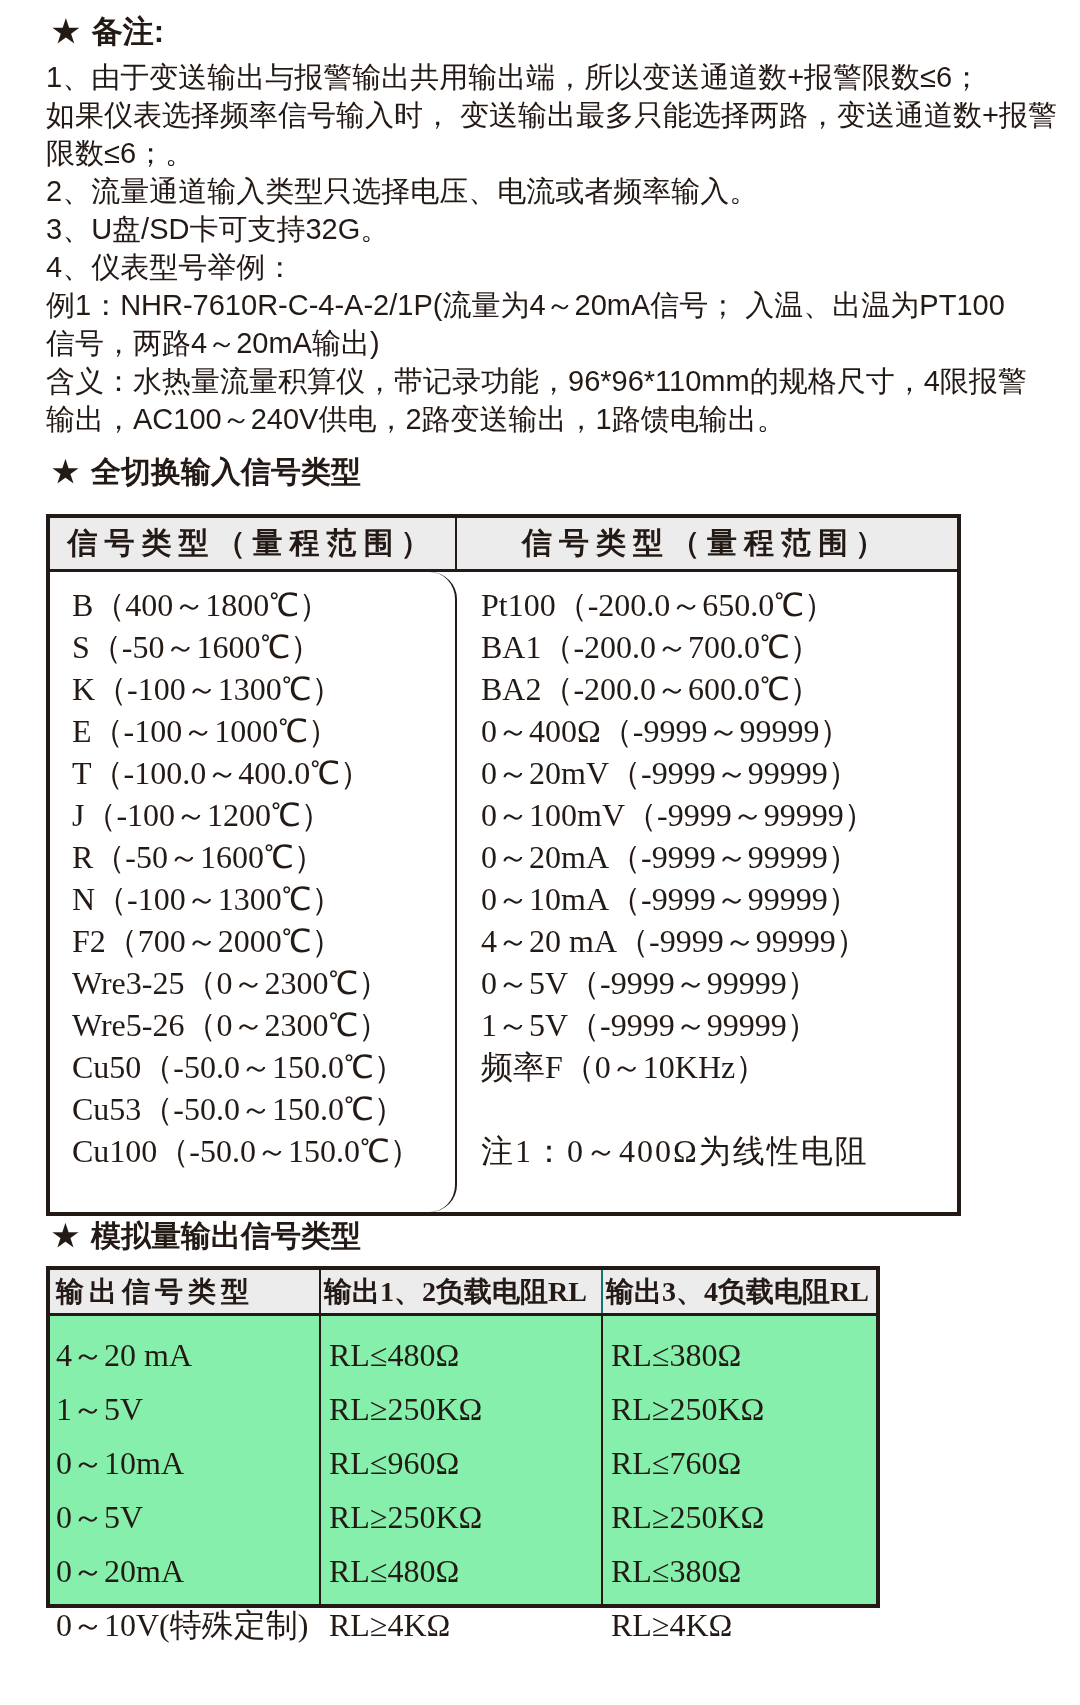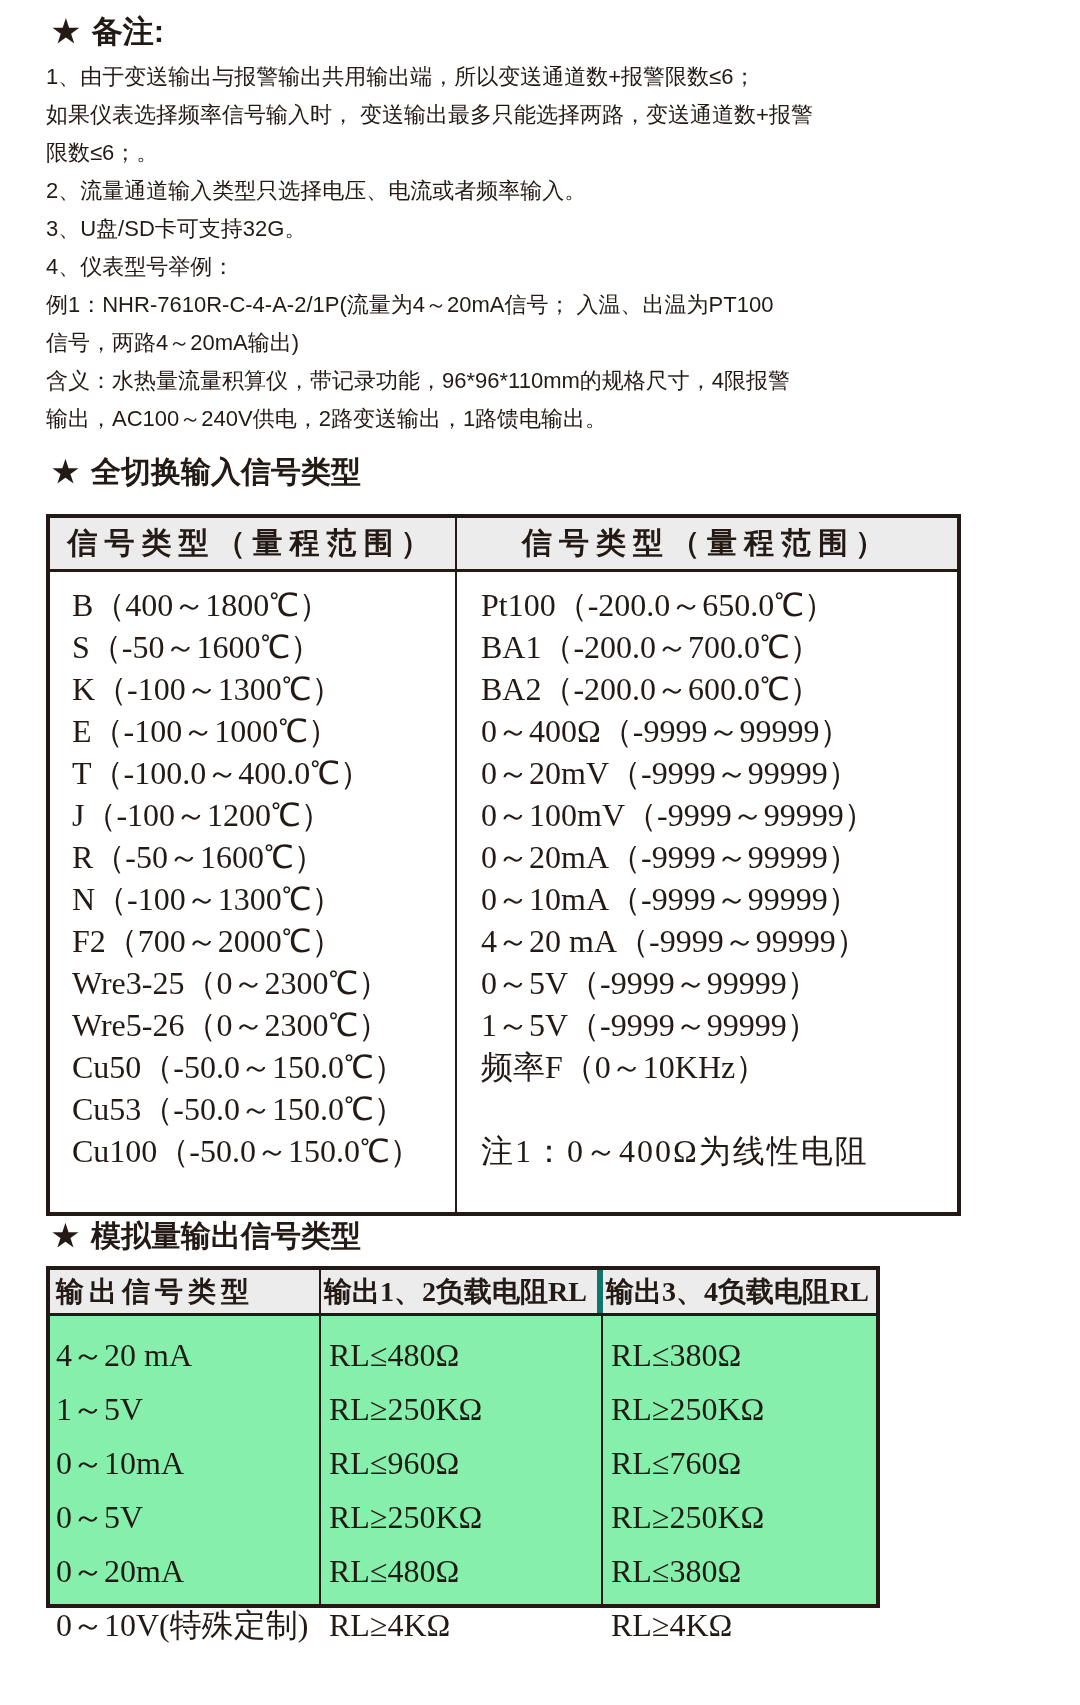--- a/index.html
+++ b/index.html
@@ -14,21 +14,21 @@
 
   
   .notes-title {
     font-family: "Liberation Sans", sans-serif;
     font-weight: bold; font-size: 31px; line-height: 40px;
     margin-left: 6px; margin-bottom: 6px;
     white-space: nowrap;
   }
   .note-line {
     font-family: "Liberation Sans", sans-serif;
-    font-size: 22px; line-height: 38px;
+    font-size: 29px; line-height: 38px;
     white-space: nowrap;
   }
   .star { display: inline-block; margin-right: 12px; }
 
   
   .section-heading {
     font-family: "Liberation Sans", sans-serif;
     font-weight: bold; font-size: 30px; line-height: 40px;
     margin-left: 6px; white-space: nowrap;
   }
@@ -42,37 +42,37 @@
     border-bottom: 3px solid #241a15;
     font-family: "Liberation Serif", serif; font-weight: bold; font-size: 30px;
   }
   .t1-head .hcell {
     display: flex; align-items: center; justify-content: center;
     letter-spacing: 7px; white-space: nowrap;
   }
   .t1-head .h-left  { width: 407px; border-right: 2px solid #241a15; }
   .t1-head .h-right { flex: 1; }
   .t1-body { display: flex; height: 640px; font-size: 32px; }
-  .t1-col { padding-top: 12px; }
+  .t1-col { padding-top: 12px; border-radius: 27px; }
   .t1-col-left  { width: 407px; border-right: 2px solid #241a15; padding-left: 22px; }
   .t1-col-right { flex: 1; padding-left: 24px; }
   .sig { line-height: 42px; white-space: nowrap; }
   .sig-spacer { height: 42px; }
   .t1-note { line-height: 42px; letter-spacing: 2px; white-space: nowrap; }
 
   
   .t2 { width: 834px; border: 4px solid #241a15; margin-top: 10px; background: #86efac; }
   .t2-head {
     display: flex; height: 46px; background: #ececec;
     border-bottom: 3px solid #241a15;
     font-family: "Liberation Serif", serif; font-weight: bold; font-size: 28px;
   }
   .t2-head .hcell { display: flex; align-items: center; white-space: nowrap; }
   .t2-head .h1 { width: 271px; border-right: 2px solid #241a15; padding-left: 6px; letter-spacing: 5px; }
-  .t2-head .h2 { width: 282px; border-right: 6px solid #0f766e; padding-left: 3px; }
+  .t2-head .h2 { width: 282px; border-right: 2px solid #0f766e; padding-left: 3px; }
   .t2-head .h3 { flex: 1; padding-left: 3px; }
   .t2-body { display: flex; height: 288px; font-size: 32px; }
   .t2-col { padding-top: 8px; }
   .t2-col1 { width: 271px; border-right: 2px solid #241a15; padding-left: 6px; }
   .t2-col2 { width: 282px; border-right: 2px solid #241a15; padding-left: 8px; }
   .t2-col3 { flex: 1; padding-left: 8px; }
   .out { line-height: 46px; white-space: nowrap; margin-top: 8px; }
 </style>
 </head>
 <body>

